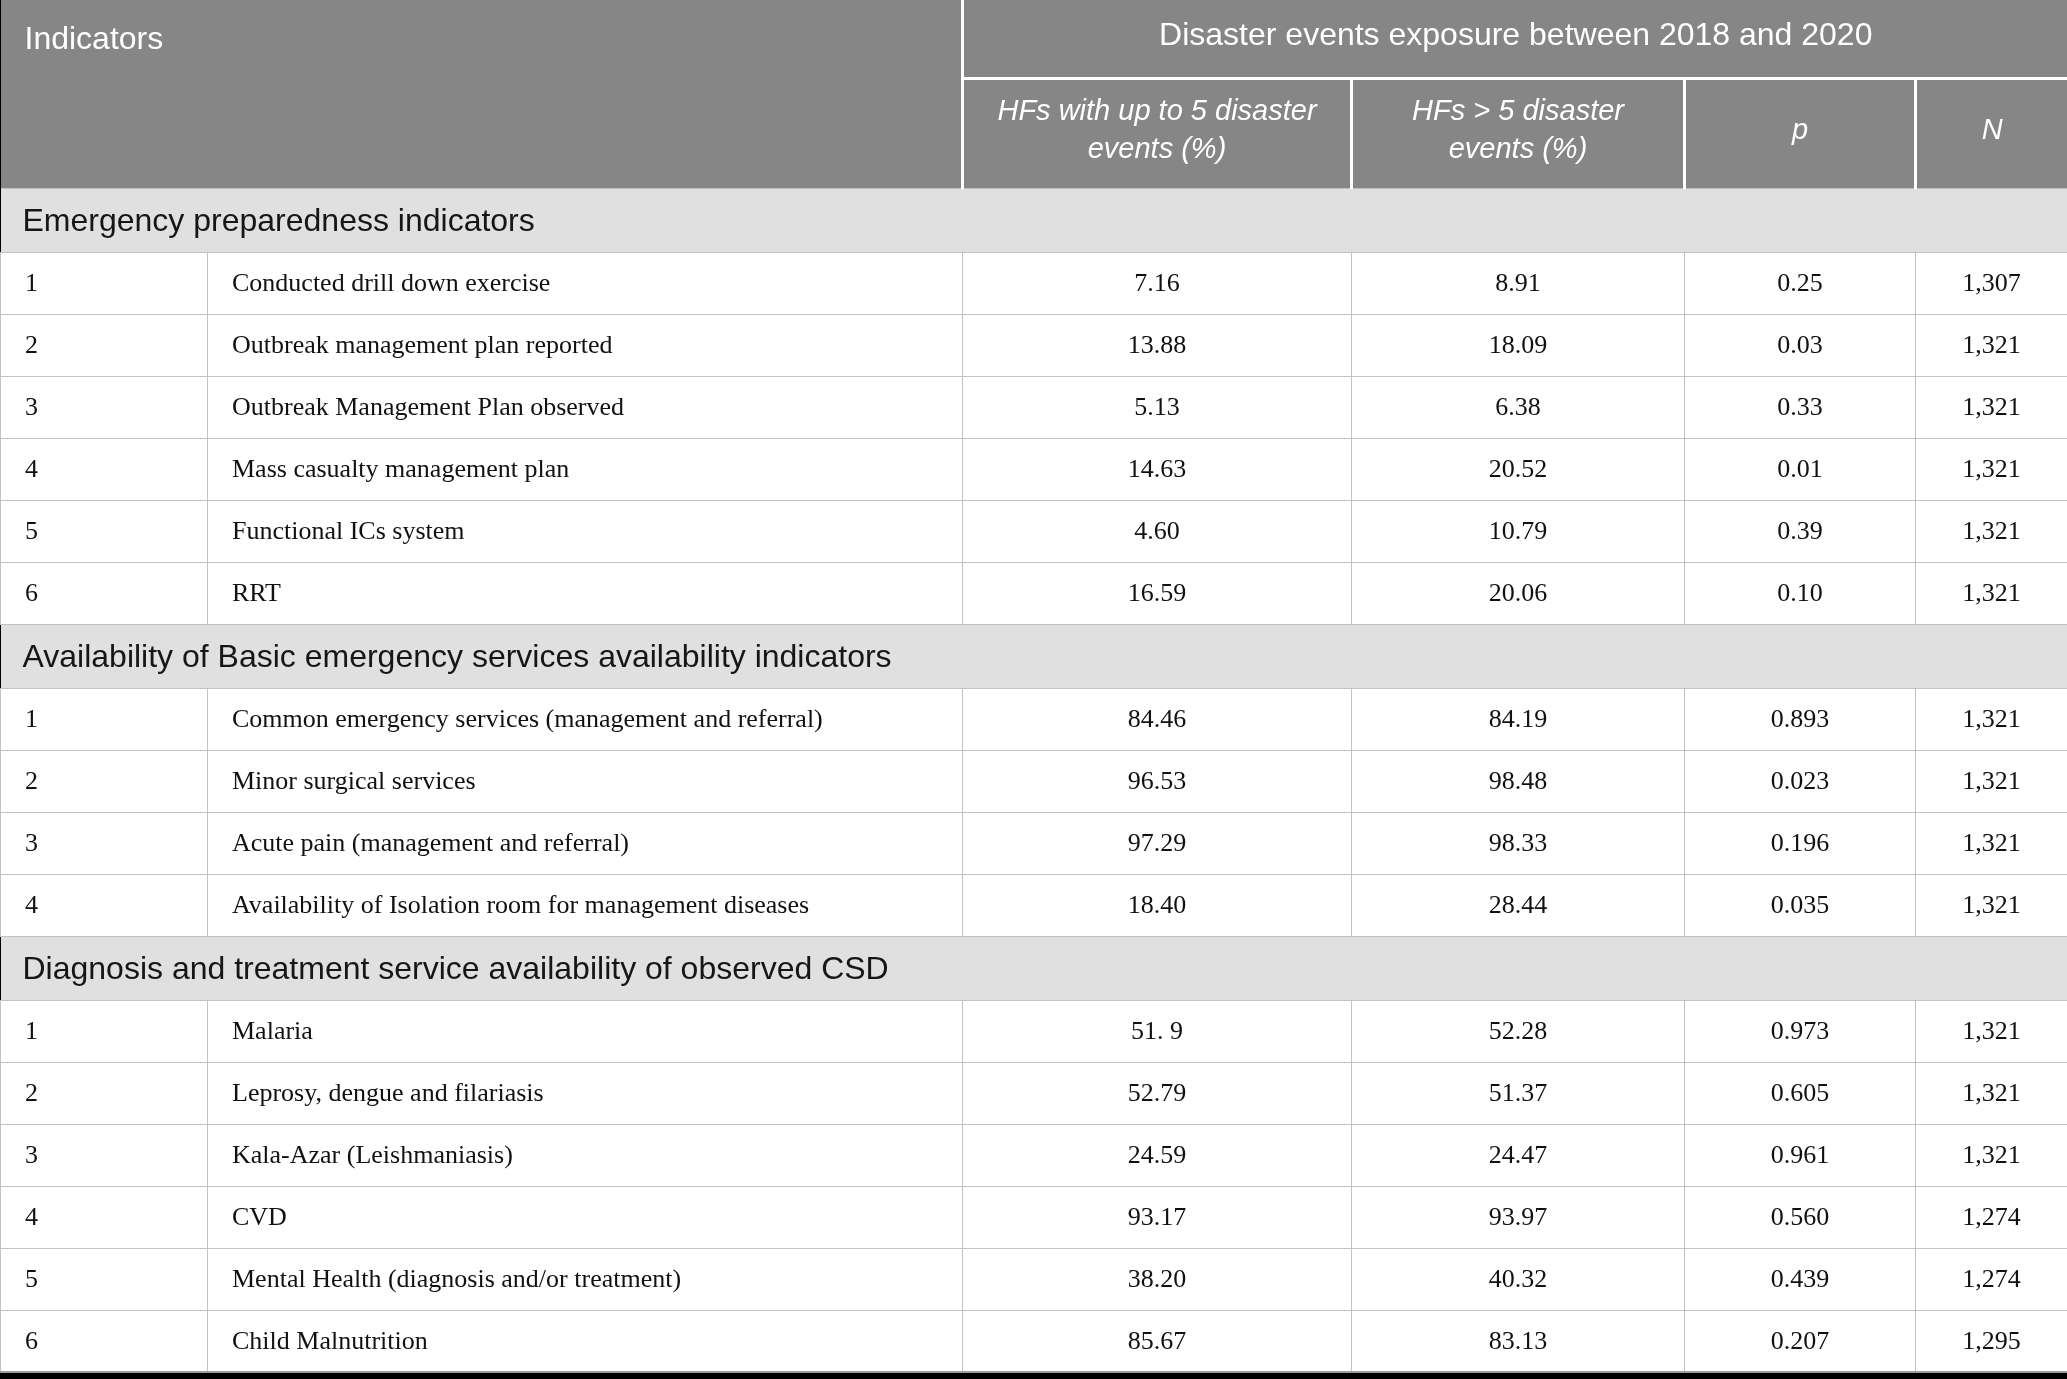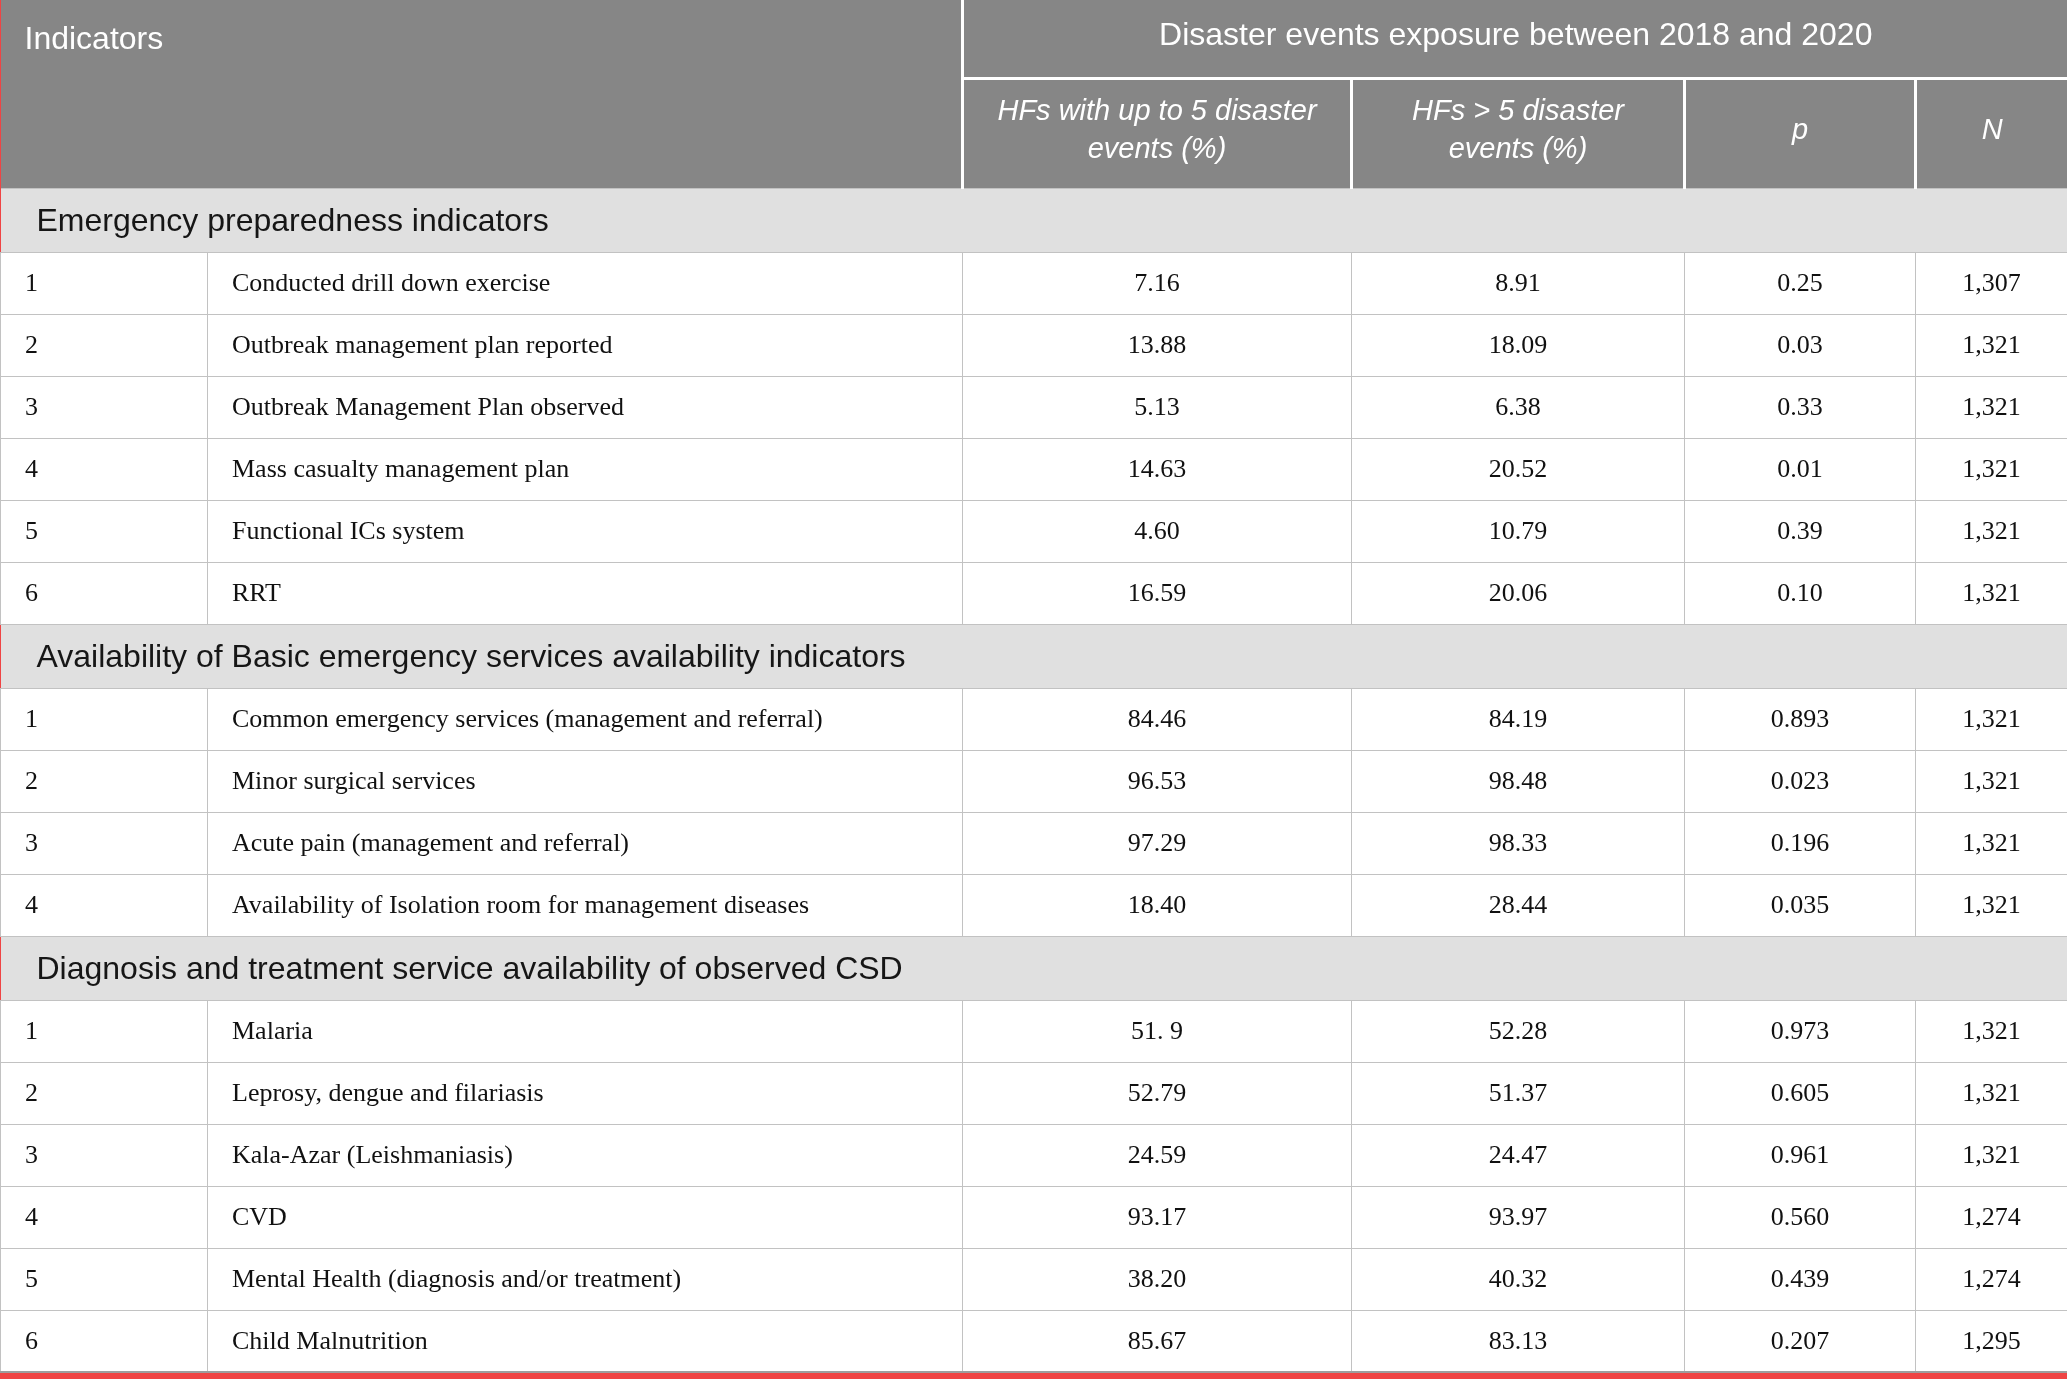--- a/index.html
+++ b/index.html
@@ -11,21 +11,21 @@
   html, body {
     margin: 0;
     padding: 0;
     background: #ffffff;
     font-family: "Liberation Sans", sans-serif;
   }
   .page {
     width: 2067px;
     height: 1379px;
     overflow: hidden;
-    background: #ef4444;
+    background: #000000;
   }
   table.indicators {
     width: 2067px;
     border-collapse: collapse;
     table-layout: fixed;
     border-bottom: 2px solid #9e9e9e;
   }
   col.c1 { width: 207px; }
   col.c2 { width: 755px; }
   col.c3 { width: 389px; }
@@ -64,21 +64,21 @@
     font-style: italic;
   }
   tr.subhead th.italic { font-style: italic; }
 
   tr.section-row td {
     background: var(--section-bg);
     color: #161616;
     font-family: "Liberation Sans", sans-serif;
     font-size: 32px;
     height: 64px;
-    padding: 8px 0 8px 36px;
+    padding: 8px 0 8px 22px;
     text-align: left;
     vertical-align: middle;
     border-top: 1px solid var(--grid-line);
     border-bottom: 1px solid var(--grid-line);
   }
   tr.data-row td {
     background: #ffffff;
     color: #111111;
     font-family: "Liberation Serif", serif;
     font-size: 26px;

